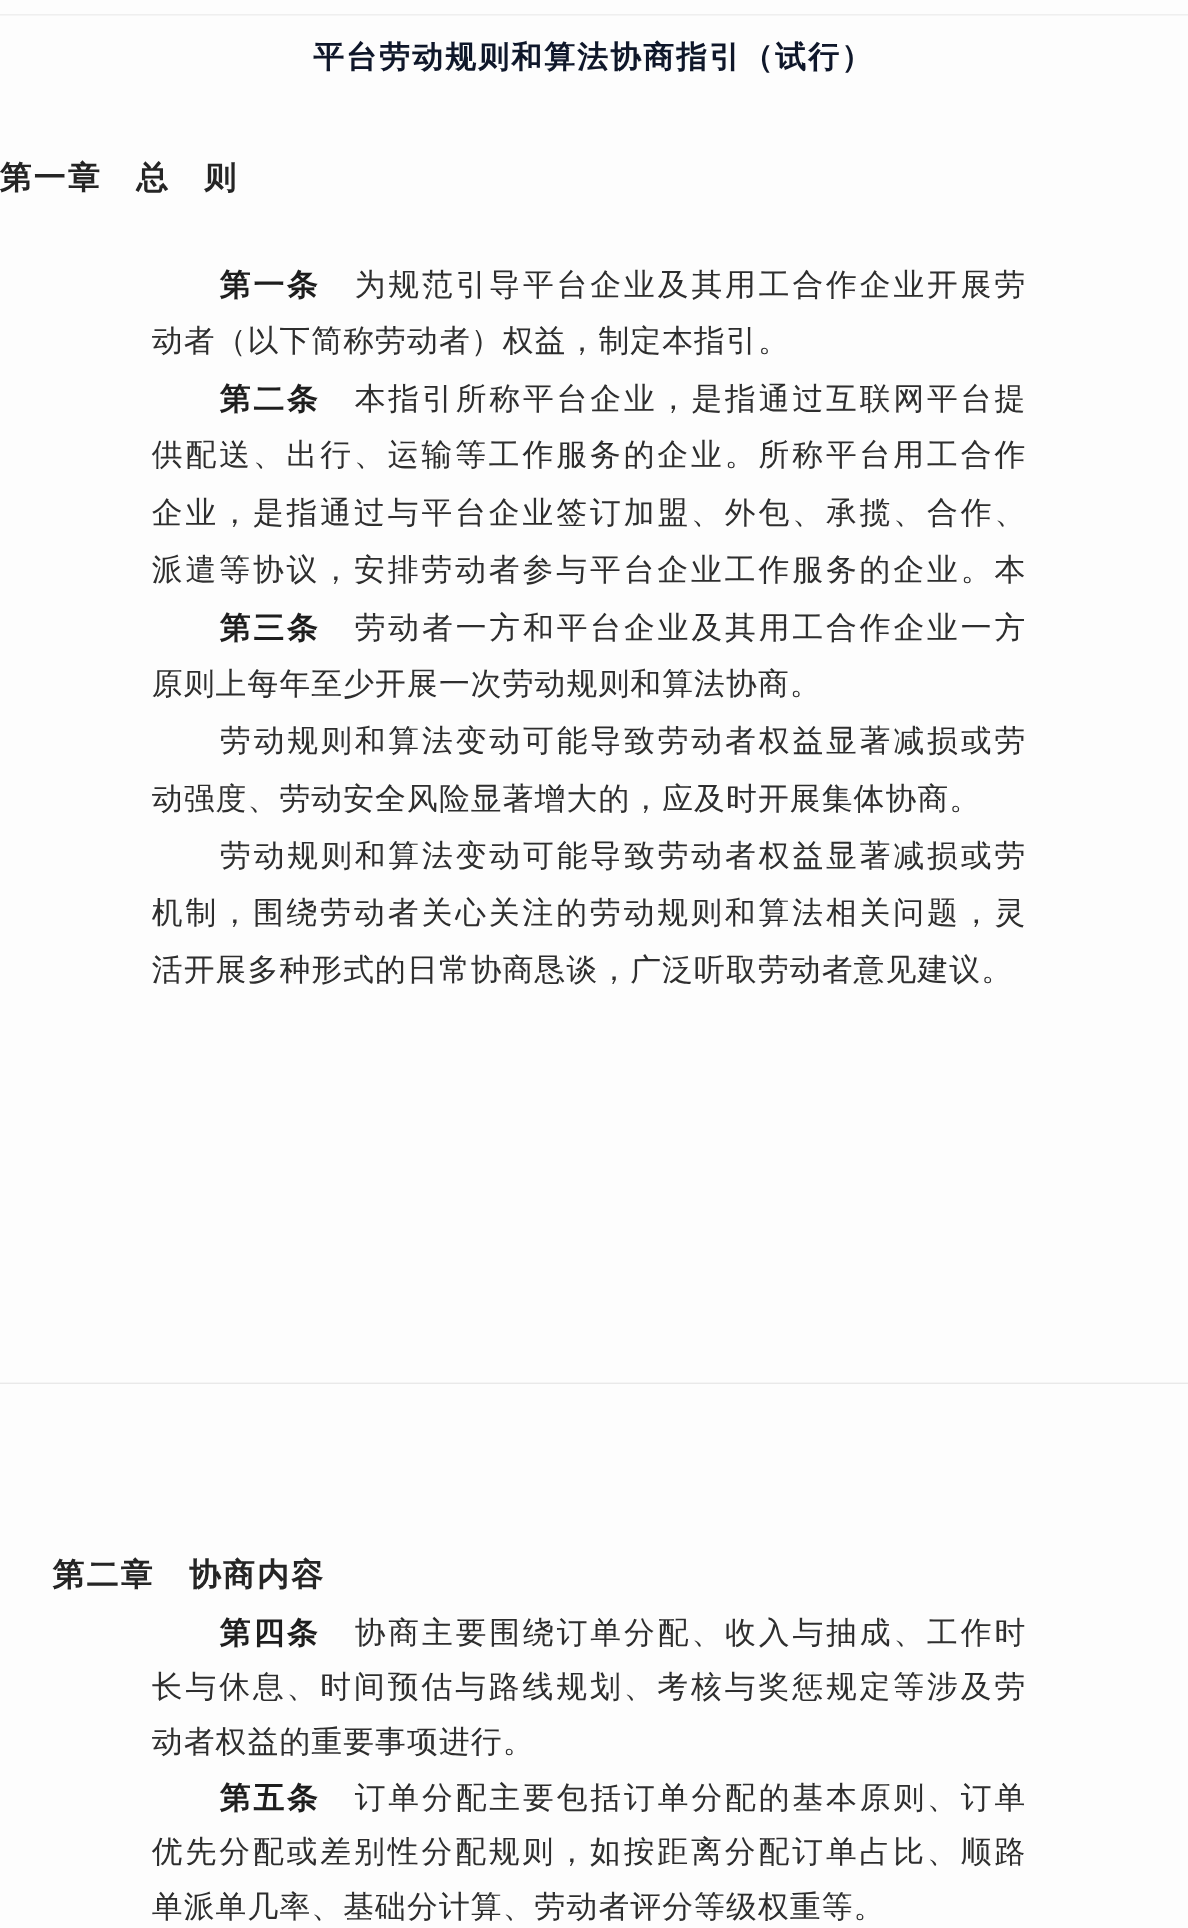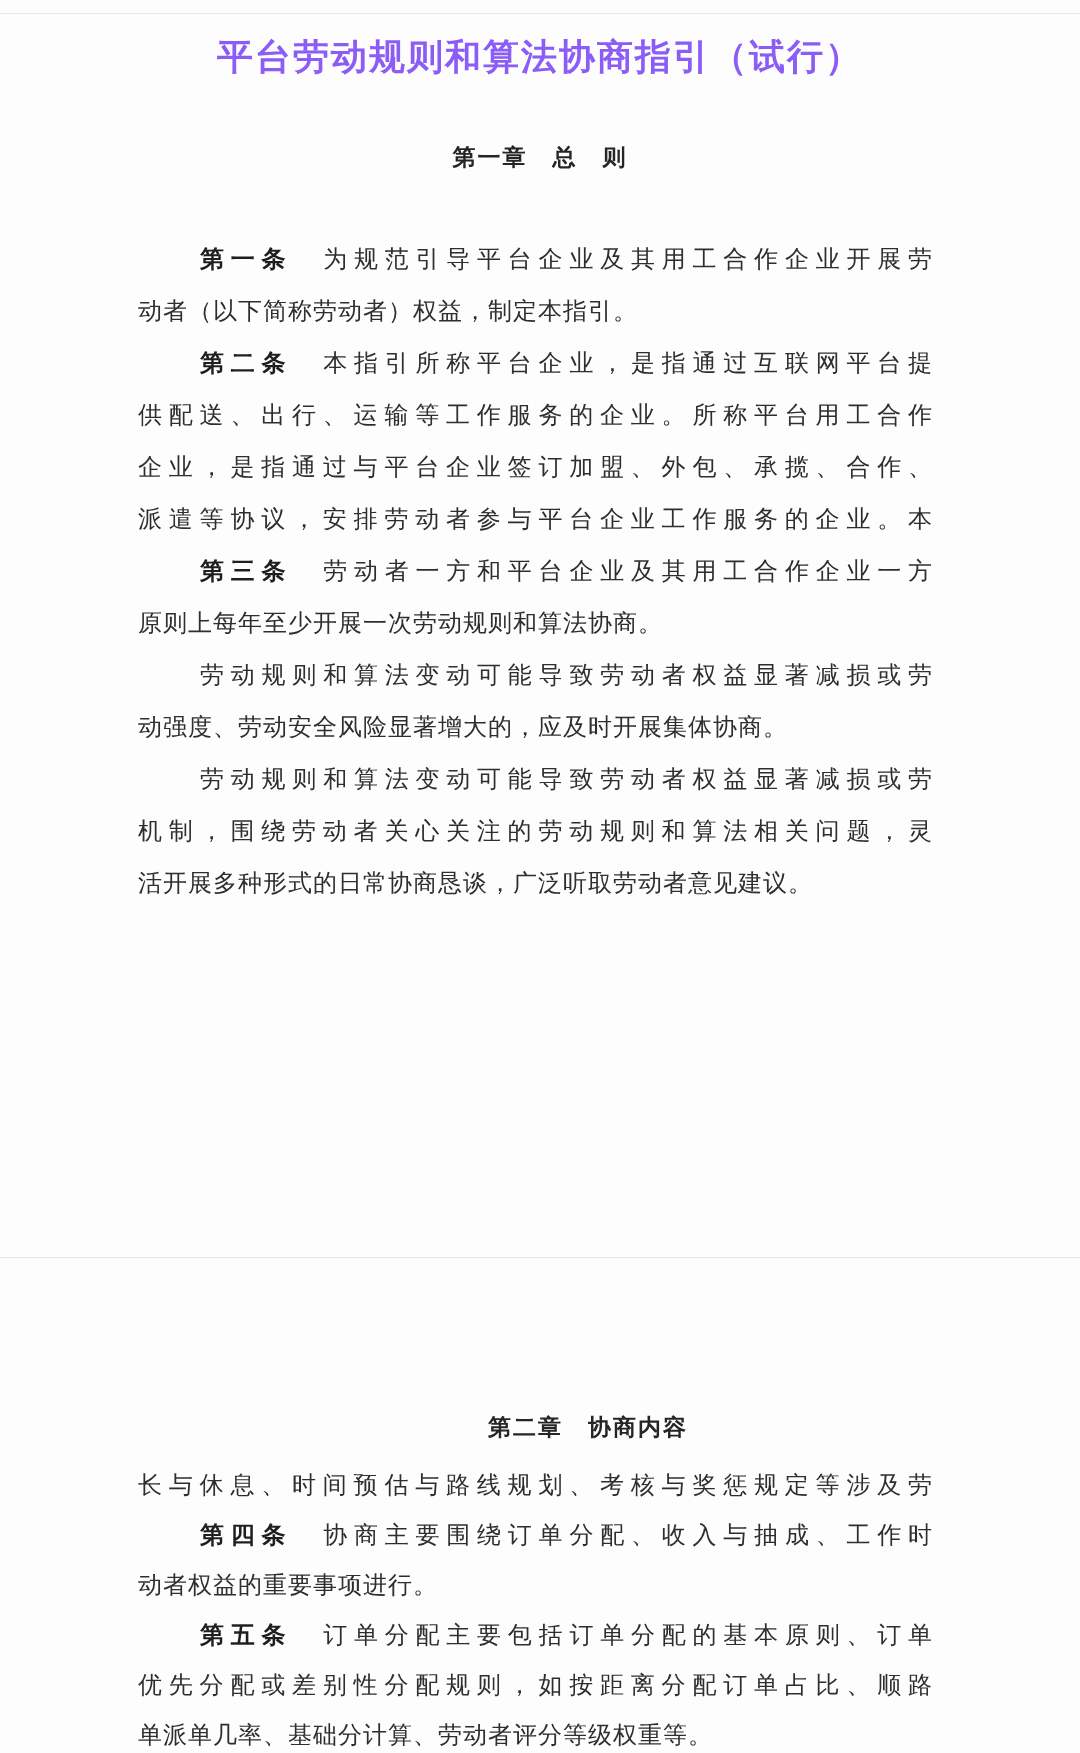--- a/index.html
+++ b/index.html
@@ -22,48 +22,48 @@
   #top-line { top: 13px; }
   #page-separator { top: 1257px; background: #e4e4e4; }
   .doc-title {
     position: absolute;
     top: 33px;
     left: 0;
     width: 100%;
     text-align: center;
     font-family: "Liberation Sans", "DejaVu Sans", sans-serif;
     font-weight: 700;
-    font-size: 36px;
+    font-size: 28px;
     letter-spacing: 2px;
-    color: #8b5cf6;
+    color: #0f172a;
   }
   .chapter {
     position: absolute;
     left: 0;
     width: 100%;
-    text-align: center;
+    text-align: left;
     font-family: "Liberation Sans", "DejaVu Sans", sans-serif;
     font-weight: 700;
-    font-size: 23px;
+    font-size: 29px;
     letter-spacing: 2px;
     color: #252525;
   }
   #chapter-1 { top: 142px; }
   #chapter-2 { top: 1412px; margin-left: 48px; }
   .lines {
     position: absolute;
     left: 138px;
     width: 795px;
   }
   #page1-lines { top: 233px; }
   #page2-lines { top: 1460px; }
   .line {
     height: 52px;
     line-height: 52px;
-    font-size: 24px;
+    font-size: 28px;
     letter-spacing: 1px;
     color: #2e2e2e;
     white-space: normal;
   }
   #page2-lines .line { height: 50px; line-height: 50px; }
   .line.full {
     text-align: justify;
     text-align-last: justify;
     text-justify: inter-character;
   }
@@ -97,19 +97,19 @@
     <div class="line full indent"><span>劳动规则和算法变动可能导致劳动者权益显著减损或劳</span></div>
     <div class="line full"><span>机制，围绕劳动者关心关注的劳动规则和算法相关问题，灵</span></div>
     <div class="line"><span>活开展多种形式的日常协商恳谈，广泛听取劳动者意见建议。</span></div>
   </div>
 
 <div class="hairline" id="page-separator"></div>
 
 <div class="chapter" id="chapter-2">第二章　协商内容</div>
 
 <div class="lines" id="page2-lines">
+    <div class="line full indent"><span class="art">第四条</span><span>　协商主要围绕订单分配、收入与抽成、工作时</span></div>
     <div class="line full"><span>长与休息、时间预估与路线规划、考核与奖惩规定等涉及劳</span></div>
-    <div class="line full indent"><span class="art">第四条</span><span>　协商主要围绕订单分配、收入与抽成、工作时</span></div>
     <div class="line"><span>动者权益的重要事项进行。</span></div>
     <div class="line full indent"><span class="art">第五条</span><span>　订单分配主要包括订单分配的基本原则、订单</span></div>
     <div class="line full"><span>优先分配或差别性分配规则，如按距离分配订单占比、顺路</span></div>
     <div class="line"><span>单派单几率、基础分计算、劳动者评分等级权重等。</span></div>
   </div>
 
 </body></html>

